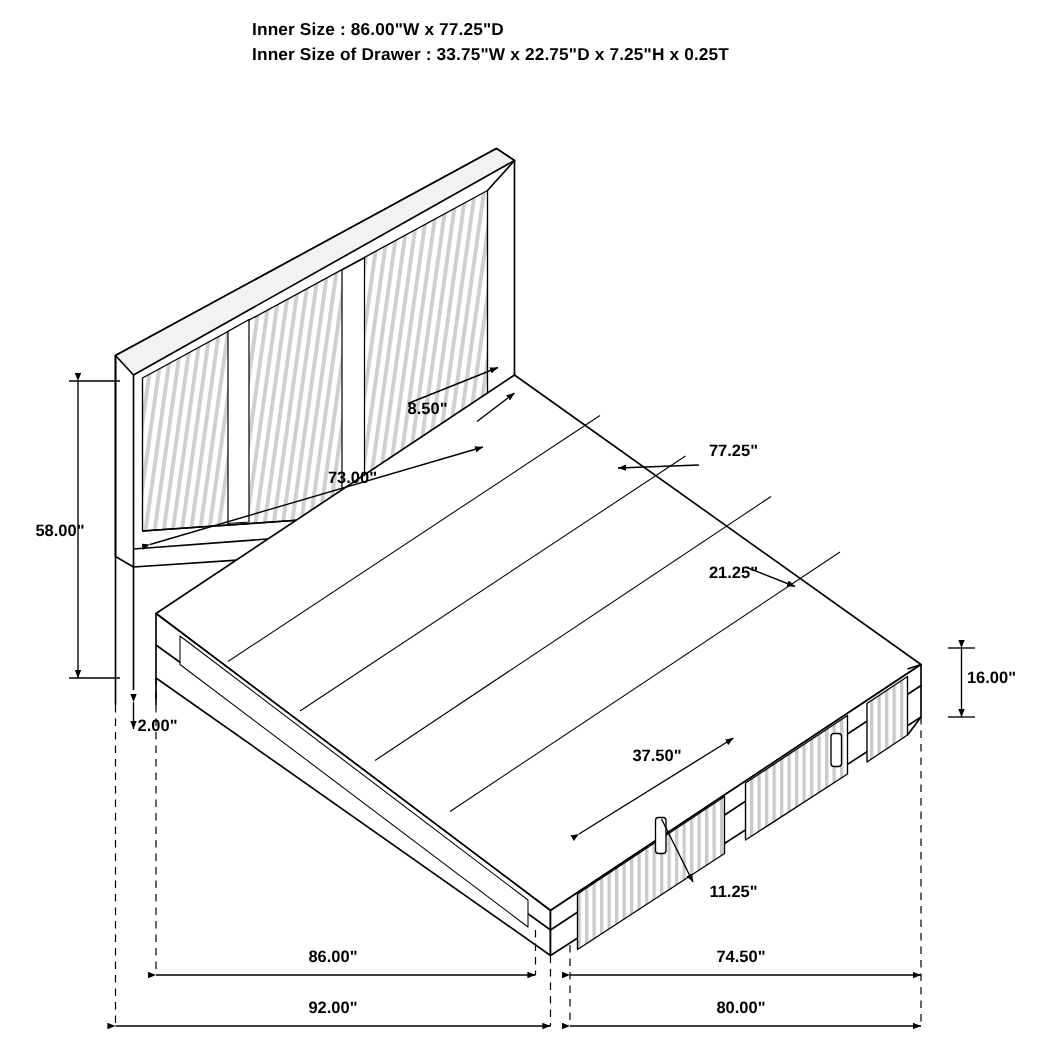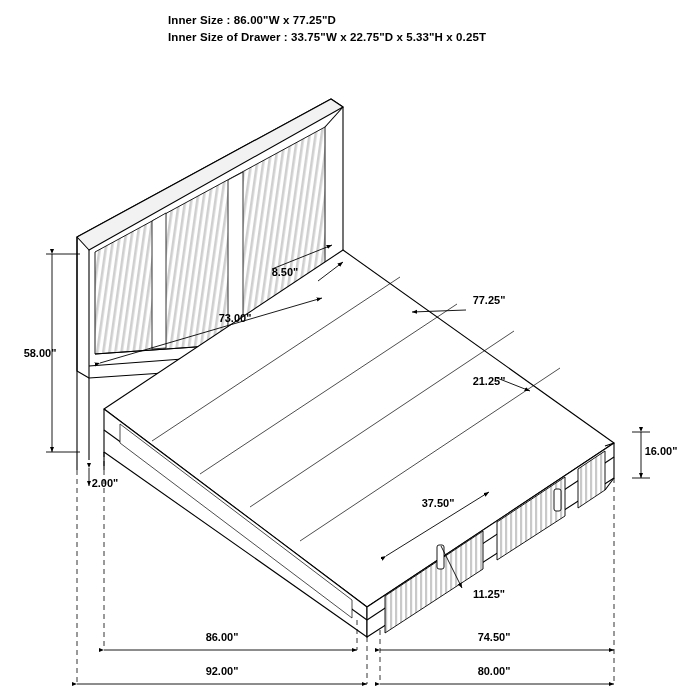--- a/index.html
+++ b/index.html
@@ -46,21 +46,21 @@
     fill: #000000;
   }
 </style>
 </head>
 <body>
 
 <div id="stage">
 
   <div class="header-notes">
     <div>Inner Size : 86.00"W x 77.25"D</div>
-    <div>Inner Size of Drawer : 33.75"W x 22.75"D x 5.33"H x 0.25T</div>
+    <div>Inner Size of Drawer : 33.75"W x 22.75"D x 7.25"H x 0.25T</div>
   </div>
 
   <svg class="diagram" viewBox="0 0 700 700">
     <defs>
       <marker id="arr" markerWidth="9" markerHeight="9" refX="8" refY="3" orient="auto" markerUnits="strokeWidth">
         <path d="M0,0 L8,3 L0,6 z" fill="#000"></path>
       </marker>
       <marker id="arrS" markerWidth="7" markerHeight="7" refX="6" refY="2.4" orient="auto" markerUnits="strokeWidth">
         <path d="M0,0 L6,2.4 L0,4.8 z" fill="#000"></path>
       </marker>

